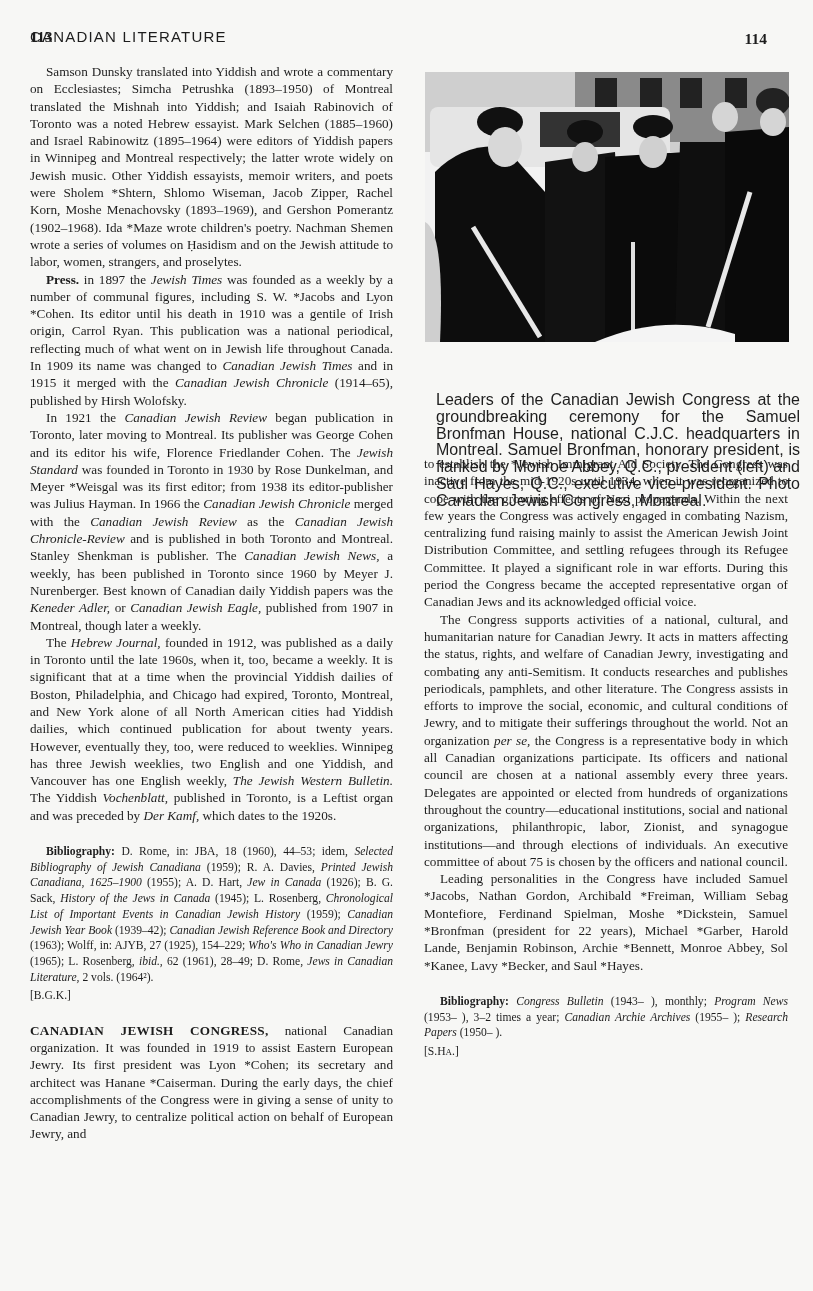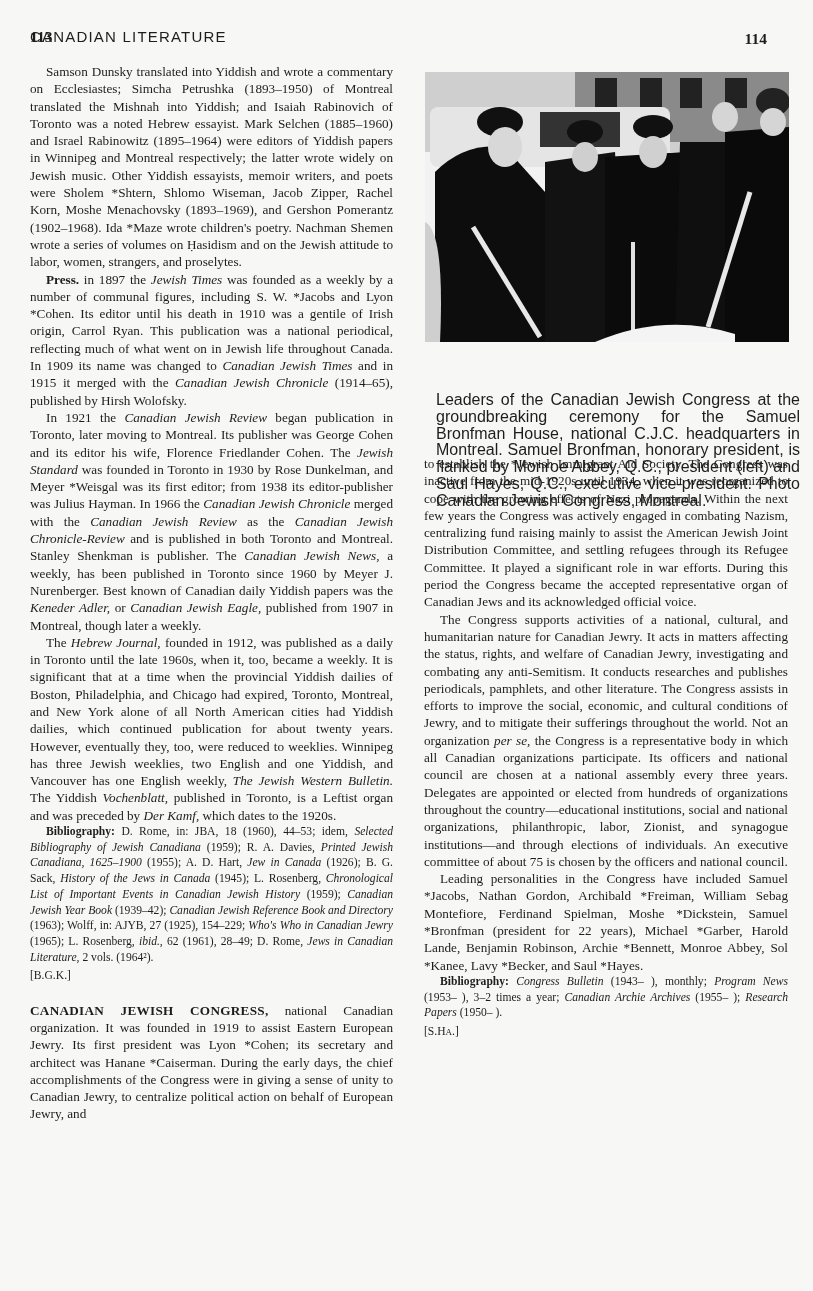--- a/index.html
+++ b/index.html
@@ -20,21 +20,21 @@
   }
   .col {
     position: absolute; font-size: 13.2px; line-height: 17.3px; text-align: justify;
   }
   .col-left { left: 30px; top: 63px; width: 363px; }
   .col-right { left: 424px; top: 455px; width: 364px; }
   p { margin: 0; text-indent: 16px; }
   p.noindent { text-indent: 0; }
   i { font-style: italic; }
   b { font-weight: bold; }
-  .biblio { font-size: 11.6px; line-height: 15.7px; margin-top: 0; font-family: Liberation Serif, serif; }
+  .biblio { font-size: 11.6px; line-height: 15.7px; margin-top: 20px; font-family: Liberation Serif, serif; }
   .signature { text-align: left; font-size: 11.6px; margin-top: 2px; }
   .entry { margin-top: 17px; }
   .entry-title { font-weight: bold; letter-spacing: 0.3px; }
   .photo {
     position: absolute; left: 425px; top: 72px; width: 364px; height: 270px;
     background: #111; overflow: hidden;
   }
   .caption {
     position: absolute; left: 436px; top: 352px; width: 364px;
     font-family: "Liberation Sans", "DejaVu Sans", sans-serif;

